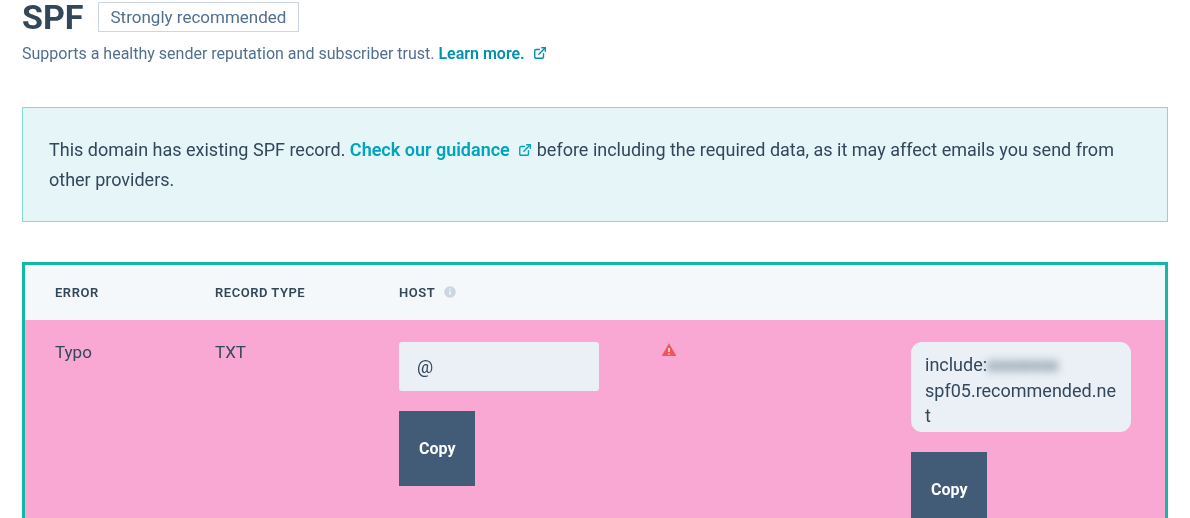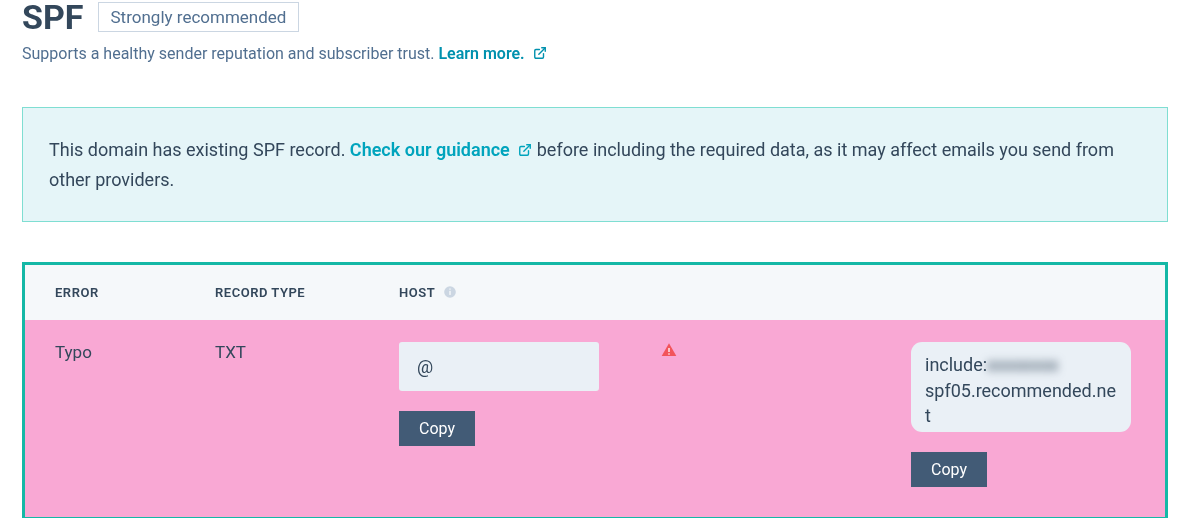--- a/index.html
+++ b/index.html
@@ -14,21 +14,21 @@
   .alert .link{color:#00a4bd;}
   .table-card{margin-top:40px;border:3px solid #14b8a6;background:#f9a8d4;}
   .thead{background:#f5f8fa;display:flex;padding:20px 30px;font-size:13px;font-weight:600;letter-spacing:.04em;color:#33475b;}
   .col-error{width:160px;flex:none;}
   .col-type{width:184px;flex:none;}
   .col-host{width:262px;flex:none;}
   .col-current{width:250px;flex:none;}
   .col-required{flex:1;}
   .tbody{display:flex;padding:22px 30px 30px;align-items:flex-start;font-size:17px;color:#33475b;}
   .host-field{background:#eaf0f6;padding:14px 18px;font-size:18px;color:#33475b;width:200px;border-radius:3px;}
-  .copy-btn{margin-top:20px;background:#425b76;color:#fff;border:none;padding:8px 20px;font-size:16px;border-radius:0;cursor:pointer;font-family:inherit;}
+  .copy-btn{margin-top:20px;background:#425b76;color:#fff;border:none;padding:28px 20px;font-size:16px;border-radius:0;cursor:pointer;font-family:inherit;font-weight:bold;}
   .warn-icon{width:16px;height:16px;display:inline-block;vertical-align:-2px;margin-right:8px;}
   .current-wrap{display:flex;align-items:flex-start;gap:8px;}
   .current-text{max-width:140px;line-height:1.35;}
   .req-scroll{background:#eaf0f6;width:220px;height:90px;overflow-y:scroll;padding:10px 14px;font-size:18px;line-height:1.4;color:#33475b;word-break:break-all;border-radius:11px;}
   .req-domain-part{filter:blur(4px);user-select:none;}
   .info-icon{width:14px;height:14px;display:inline-block;vertical-align:-2px;margin-left:4px;fill:#7c98b6;}
   .req-scroll::-webkit-scrollbar{width:18px;}
   .req-scroll::-webkit-scrollbar-track{background:#eef2f6;}
   .req-scroll::-webkit-scrollbar-thumb{background:#c3cad3;border:4px solid #eef2f6;}
   .req-scroll::-webkit-scrollbar-button{display:block;height:14px;background:#eef2f6;}

